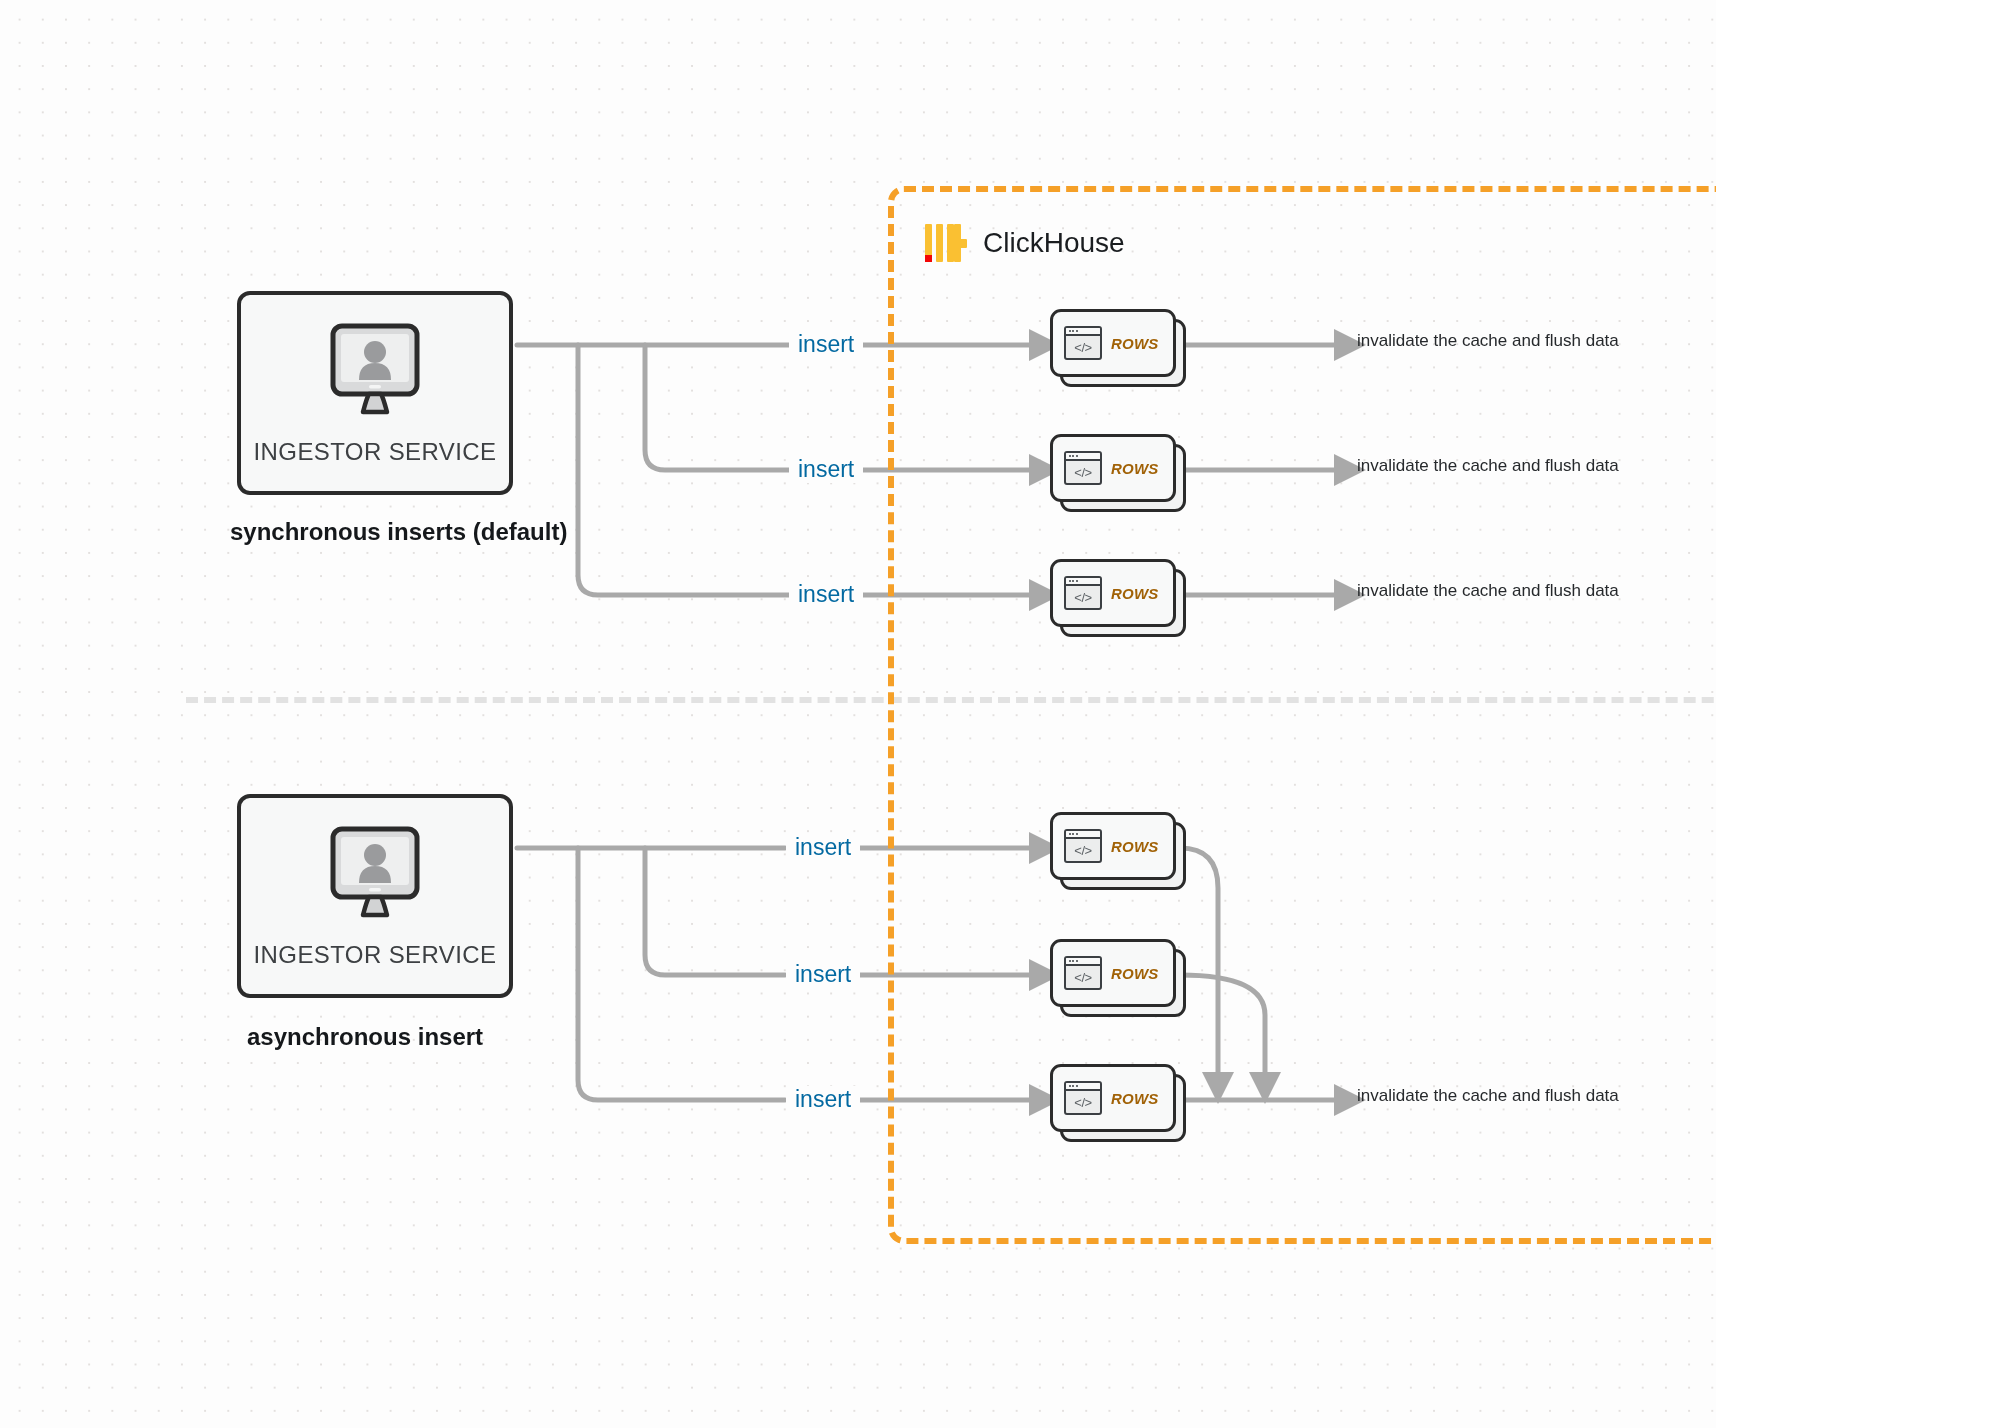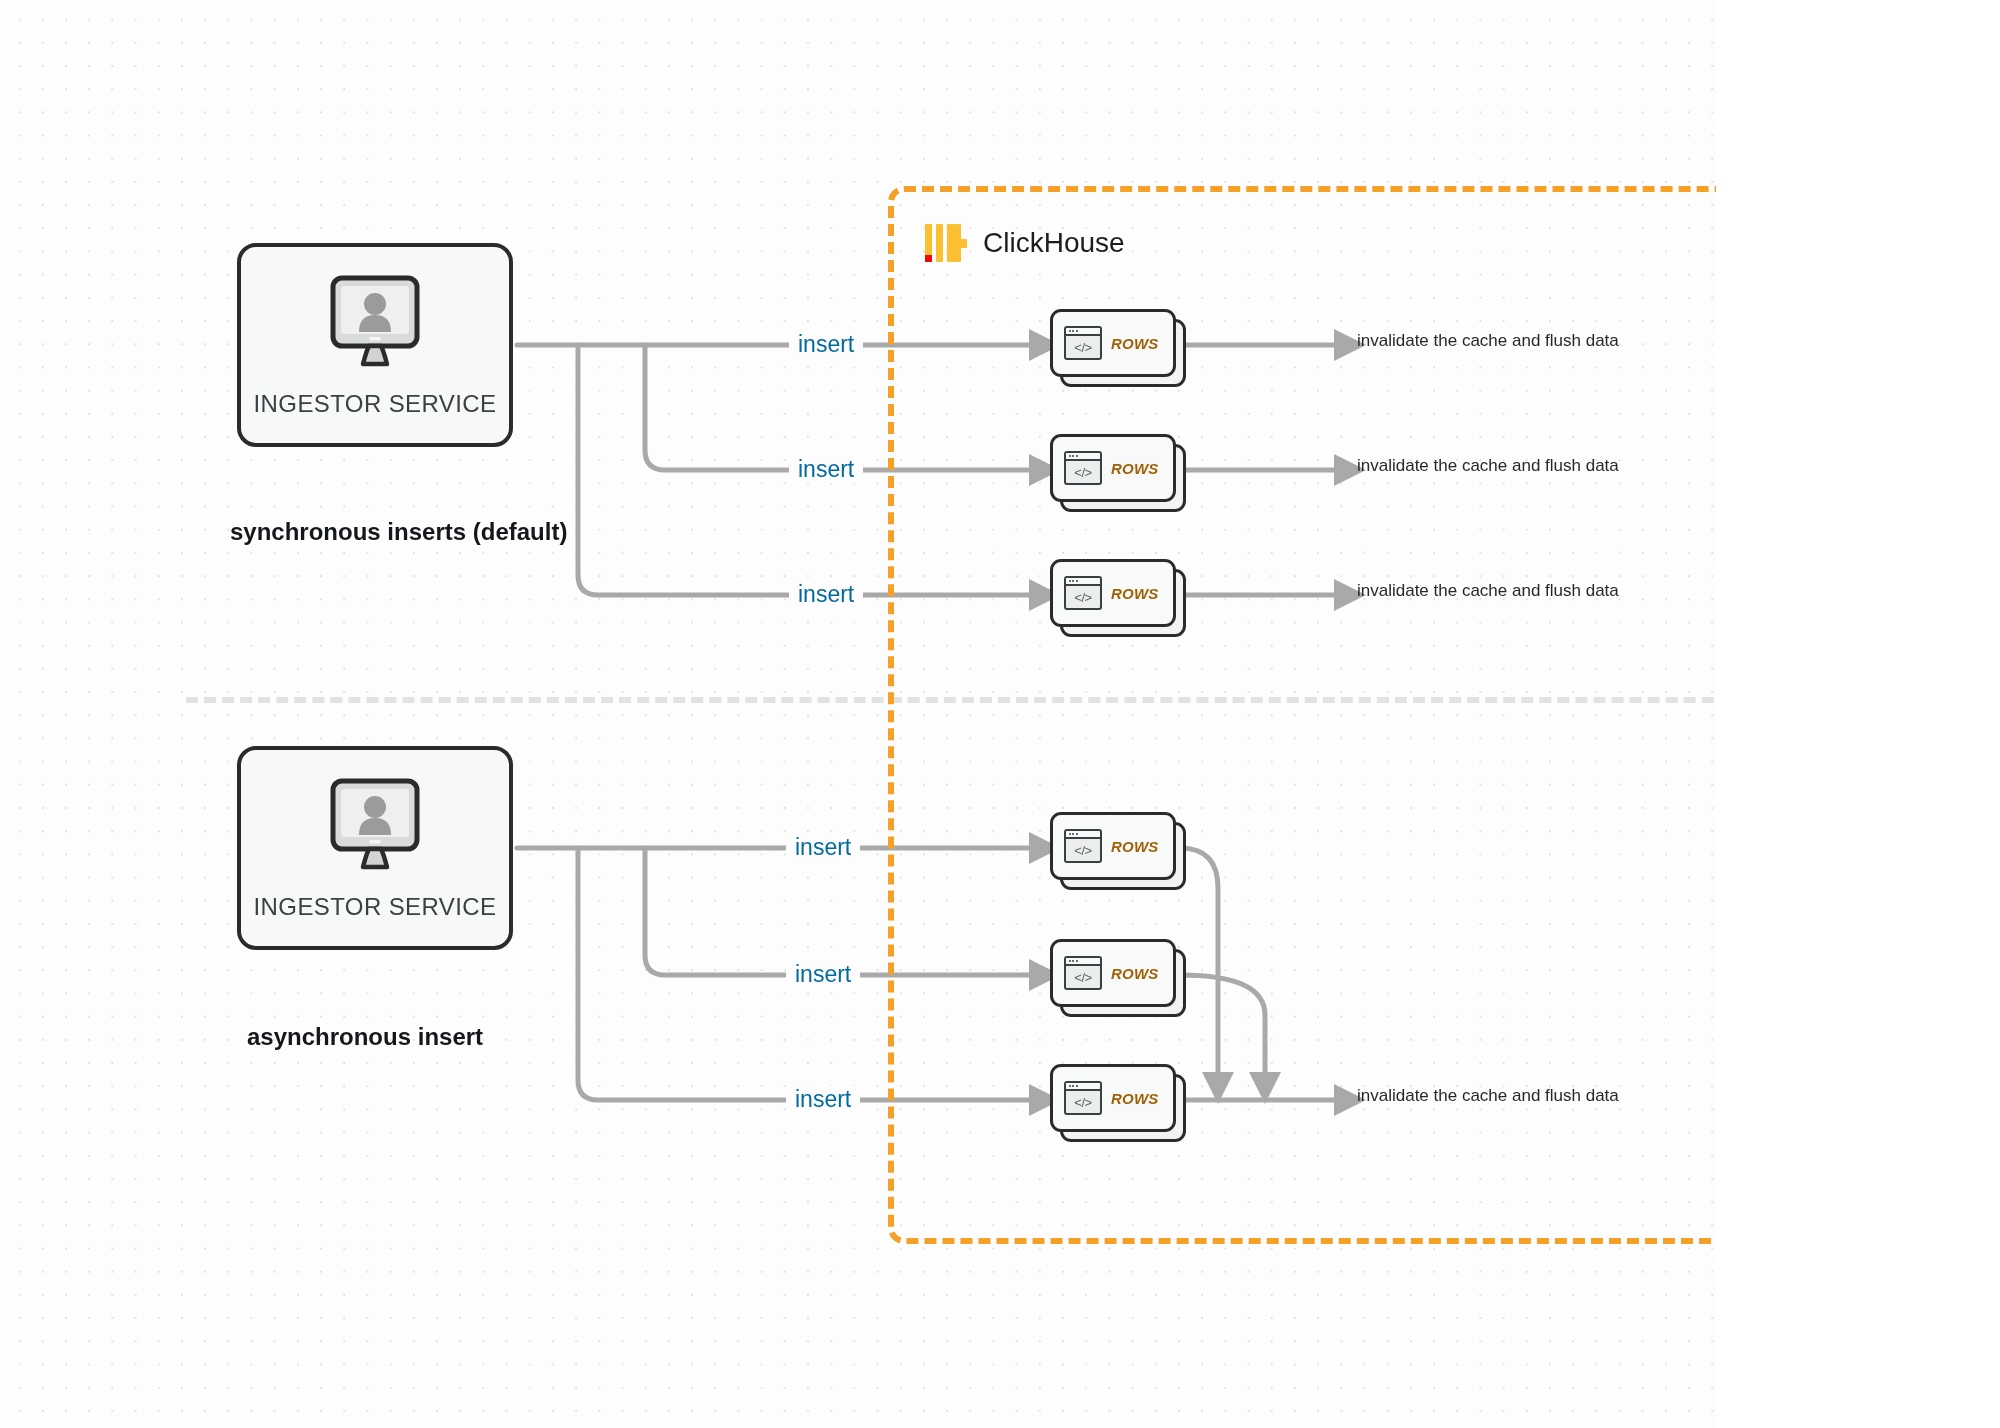--- a/index.html
+++ b/index.html
@@ -22,26 +22,27 @@
   #svg-layer {
     position: absolute;
     left: 0; top: 0;
     width: 2000px;
     height: 1428px;
   }
   .node-box {
     position: absolute;
     background: #f7f8f8;
     border: 4px solid #2b2b2b;
-    border-radius: 19px;
+    border-radius: 13px;
     box-sizing: border-box;
     display: flex;
     flex-direction: column;
     align-items: center;
     justify-content: center;
+    margin-top: 48px;
   }
   .node-label {
     font-size: 24px;
     color: #3d4043;
     letter-spacing: 0.4px;
     margin-top: 18px;
     white-space: nowrap;
   }
   .monitor-wrap { width: 112px; height: 100px; position: relative; }
   .section-caption {

